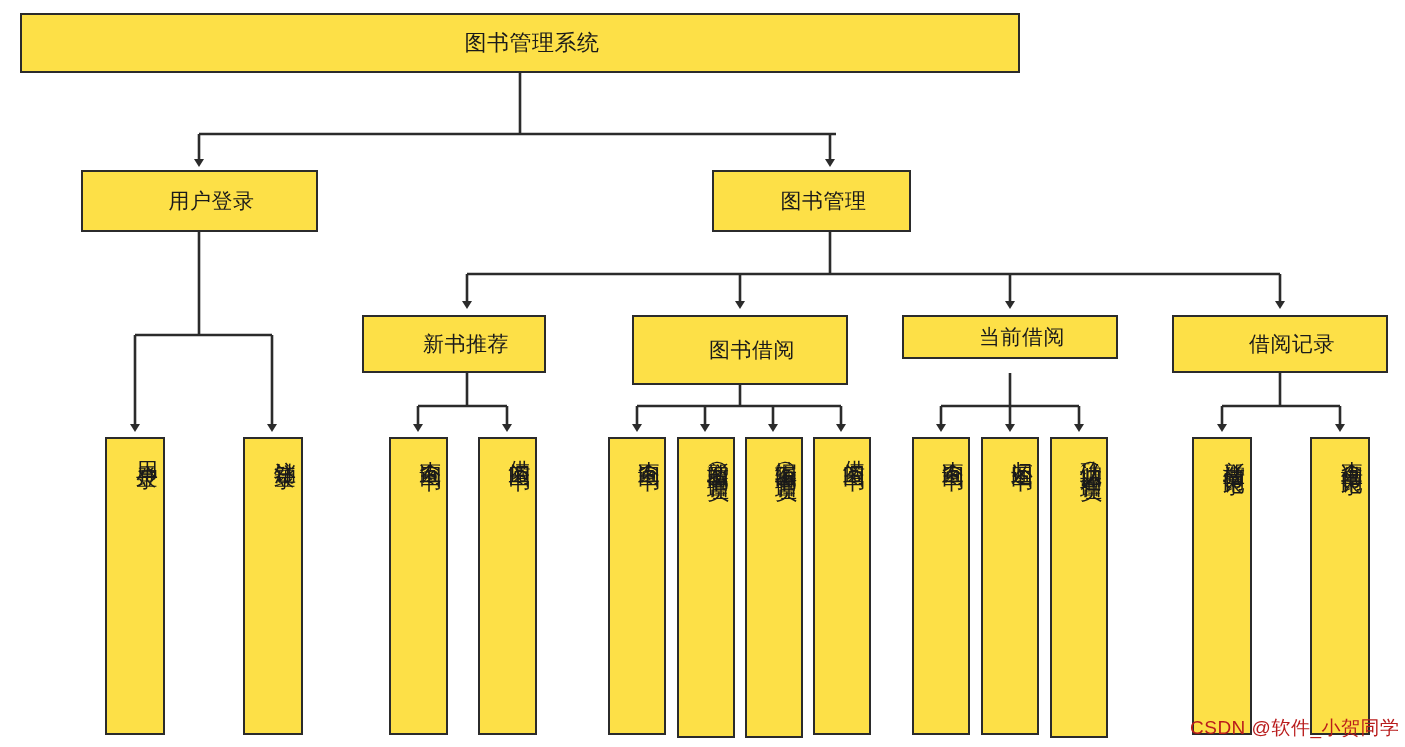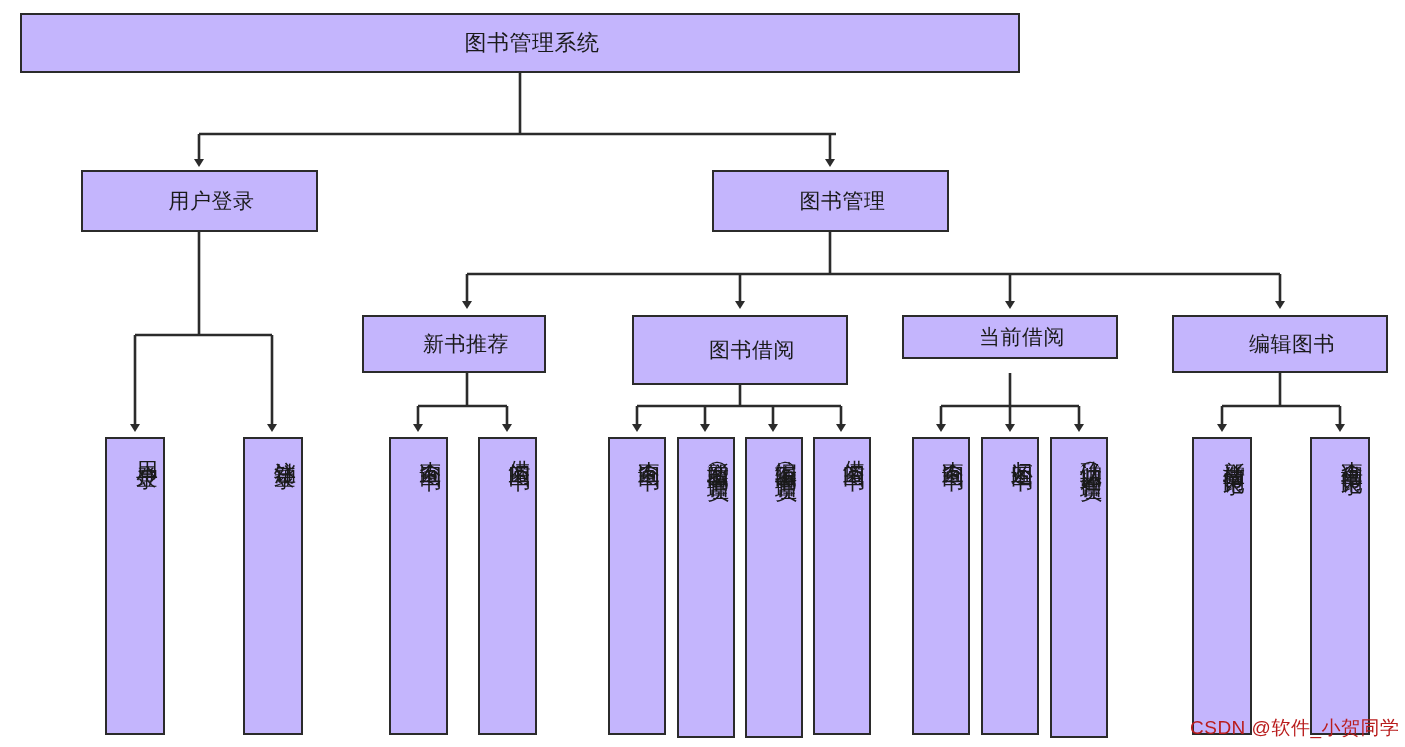--- a/index.html
+++ b/index.html
@@ -23,21 +23,21 @@
     left: 0;
     top: 0;
     width: 1405px;
     height: 747px;
     pointer-events: none;
   }
   .node {
     position: absolute;
     box-sizing: border-box;
     border: 2.5px solid #2b2b2b;
-    background: #c4b5fd;
+    background: #fde047;
     display: flex;
     align-items: center;
     justify-content: center;
     color: #1a1a1a;
     padding-left: 24px;
   }
   .node .label {
     display: block;
     text-align: center;
     line-height: 1.18;
@@ -128,35 +128,35 @@
     </g>
   </svg>
 
   <div class="node horiz root" style="left:20px; top:13px; width:1000px; height:60px;">
     <span class="label">图书管理系统</span>
   </div>
 
   <div class="node horiz" style="left:81px; top:170px; width:237px; height:62px;">
     <span class="label">用户登录</span>
   </div>
-  <div class="node horiz" style="left:712px; top:170px; width:237px; height:62px;">
+  <div class="node horiz" style="left:712px; top:170px; width:199px; height:62px;">
     <span class="label">图书管理</span>
   </div>
 
   <div class="node horiz" style="left:362px; top:315px; width:184px; height:58px;">
     <span class="label">新书推荐</span>
   </div>
   <div class="node horiz" style="left:632px; top:315px; width:216px; height:70px;">
     <span class="label">图书借阅</span>
   </div>
   <div class="node horiz" style="left:902px; top:315px; width:216px; height:44px;">
     <span class="label">当前借阅</span>
   </div>
   <div class="node horiz" style="left:1172px; top:315px; width:216px; height:58px;">
-    <span class="label">编辑图书</span>
+    <span class="label">借阅记录</span>
   </div>
 
   <div class="node vert" style="left:105px; top:437px; width:60px; height:298px;">
     <span class="label">用户登录</span>
   </div>
   <div class="node vert" style="left:243px; top:437px; width:60px; height:298px;">
     <span class="label">注销登录</span>
   </div>
 
   <div class="node vert" style="left:389px; top:437px; width:59px; height:298px;">

